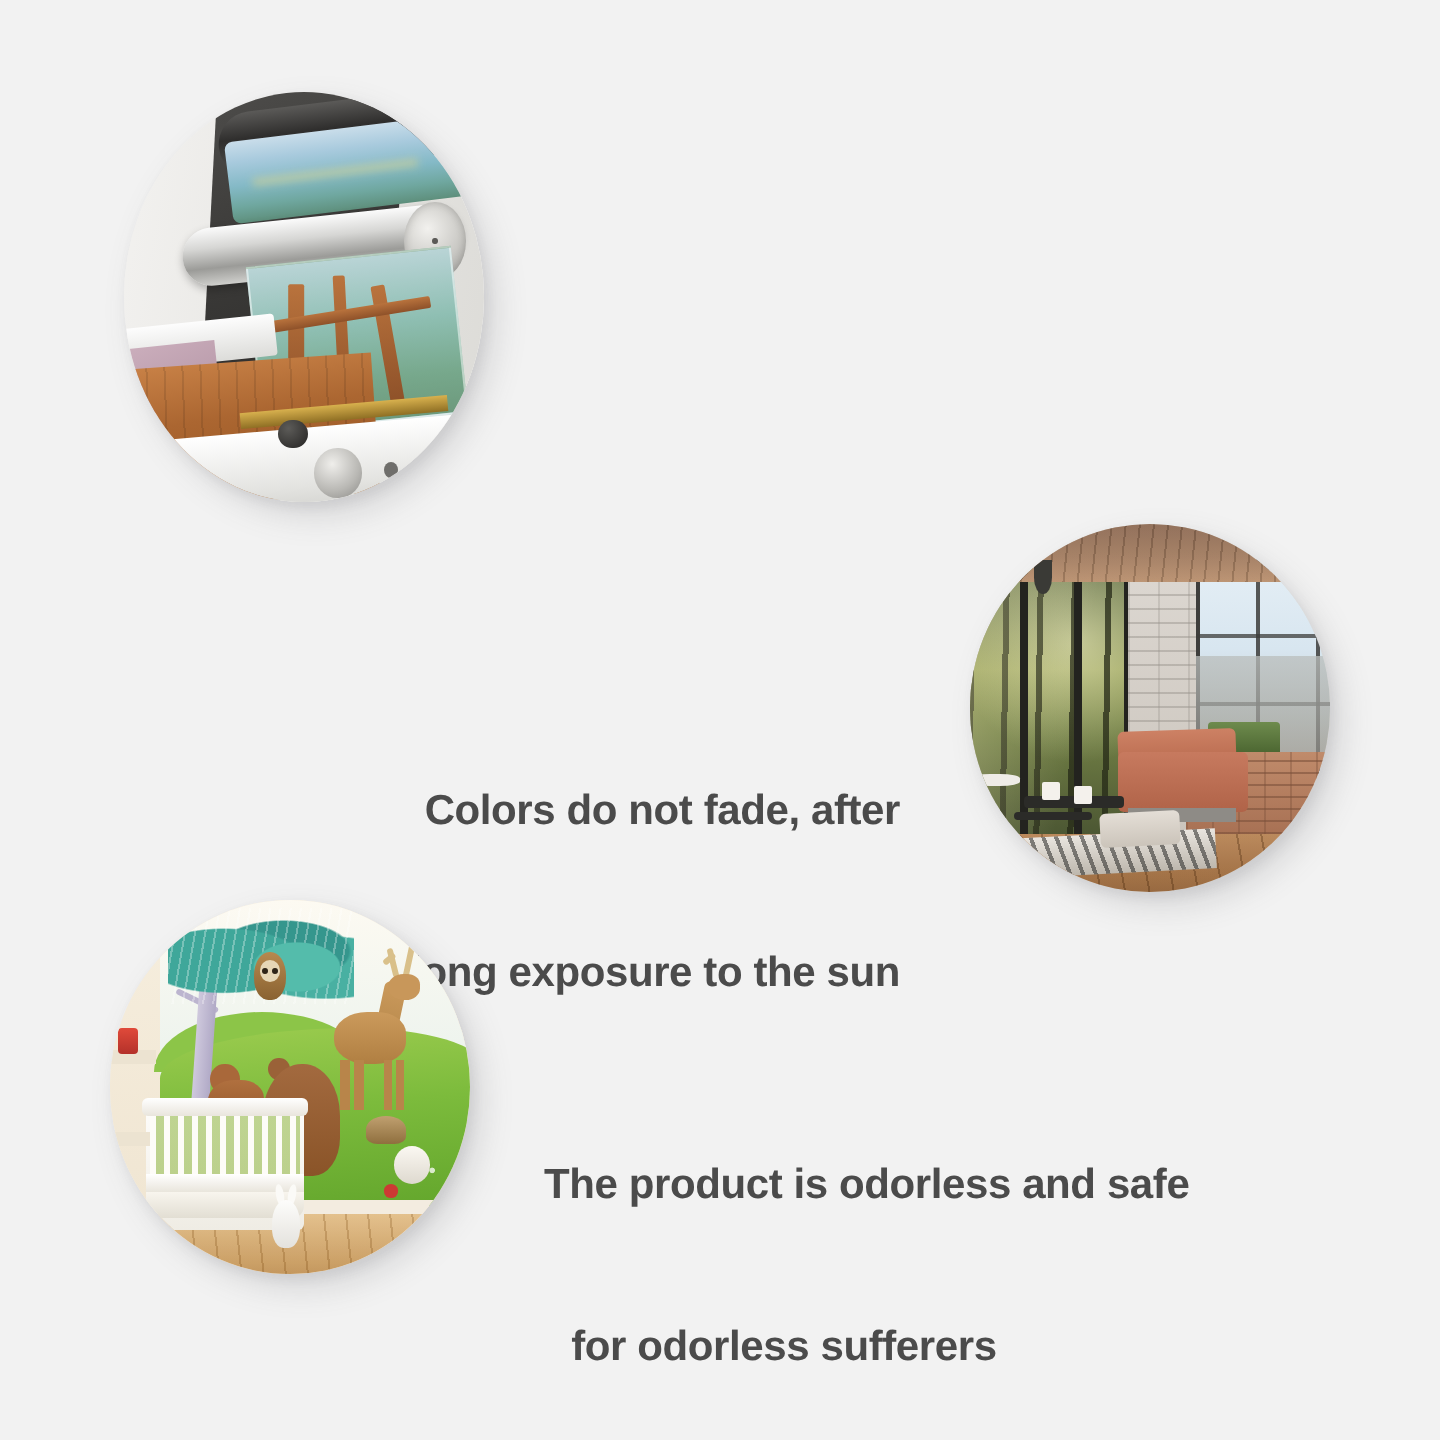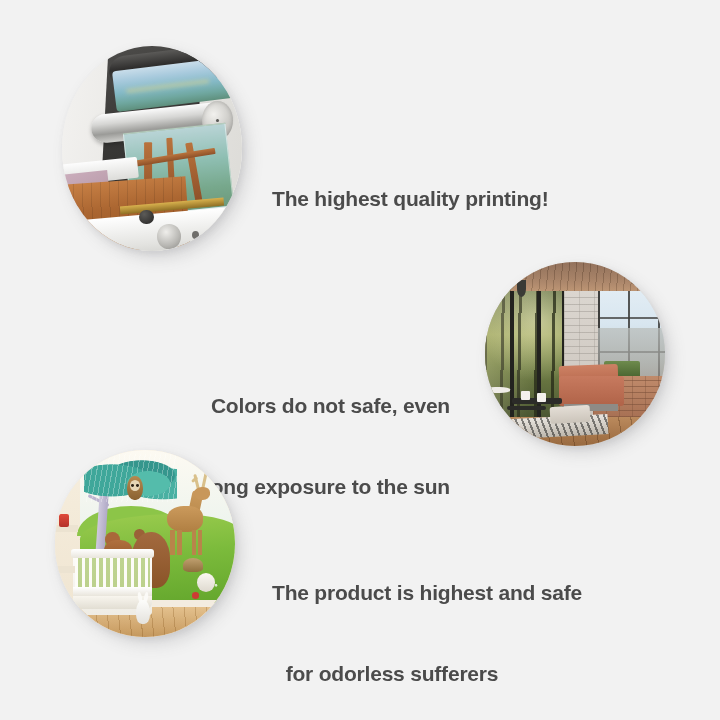--- a/index.html
+++ b/index.html
@@ -556,26 +556,23 @@
       <div class="layer pr-mauve"></div>
       <div class="layer pr-deck"></div>
       <div class="layer pr-base"></div>
       <div class="layer pr-slot"></div>
       <div class="layer pr-knob"></div>
       <div class="layer pr-wheel"></div>
       <div class="layer pr-bolt"></div>
     </div>
   </div>
 
-  <div class="feature-text" id="text-1" style="color: rgb(75, 75, 75);">
-    <span class="line line-1">The highest quality printing!</span>
-  </div>
 
   <div class="feature-text" id="text-2" style="color: rgb(75, 75, 75);">
-    <span class="line line-1">Colors do not safe, even</span>
+    <span class="line line-1">Colors do not fade, after</span>
     <span class="line line-2">after long exposure to the sun</span>
   </div>
 
   <div class="photo-circle" id="circle-fade">
     <div class="photo-inner">
       <div class="layer lr-forest"></div>
       <div class="layer lr-mullion lr-m1"></div>
       <div class="layer lr-mullion lr-m2"></div>
       <div class="layer lr-mullion lr-m3"></div>
       <div class="layer lr-brick-col"></div>
@@ -640,17 +637,17 @@
       <div class="layer nu-shelf"></div>
       <div class="layer nu-shelf2"></div>
       <div class="layer nu-toy"></div>
       <div class="layer nu-bunny-ear nu-be1"></div>
       <div class="layer nu-bunny-ear nu-be2"></div>
       <div class="layer nu-bunny"></div>
     </div>
   </div>
 
   <div class="feature-text" id="text-3" style="color: rgb(75, 75, 75);">
-    <span class="line line-1">The product is highest and safe</span>
+    <span class="line line-1">The product is odorless and safe</span>
     <span class="line line-2"> for odorless sufferers</span>
   </div>
 
 </div>
 
 </body></html>

